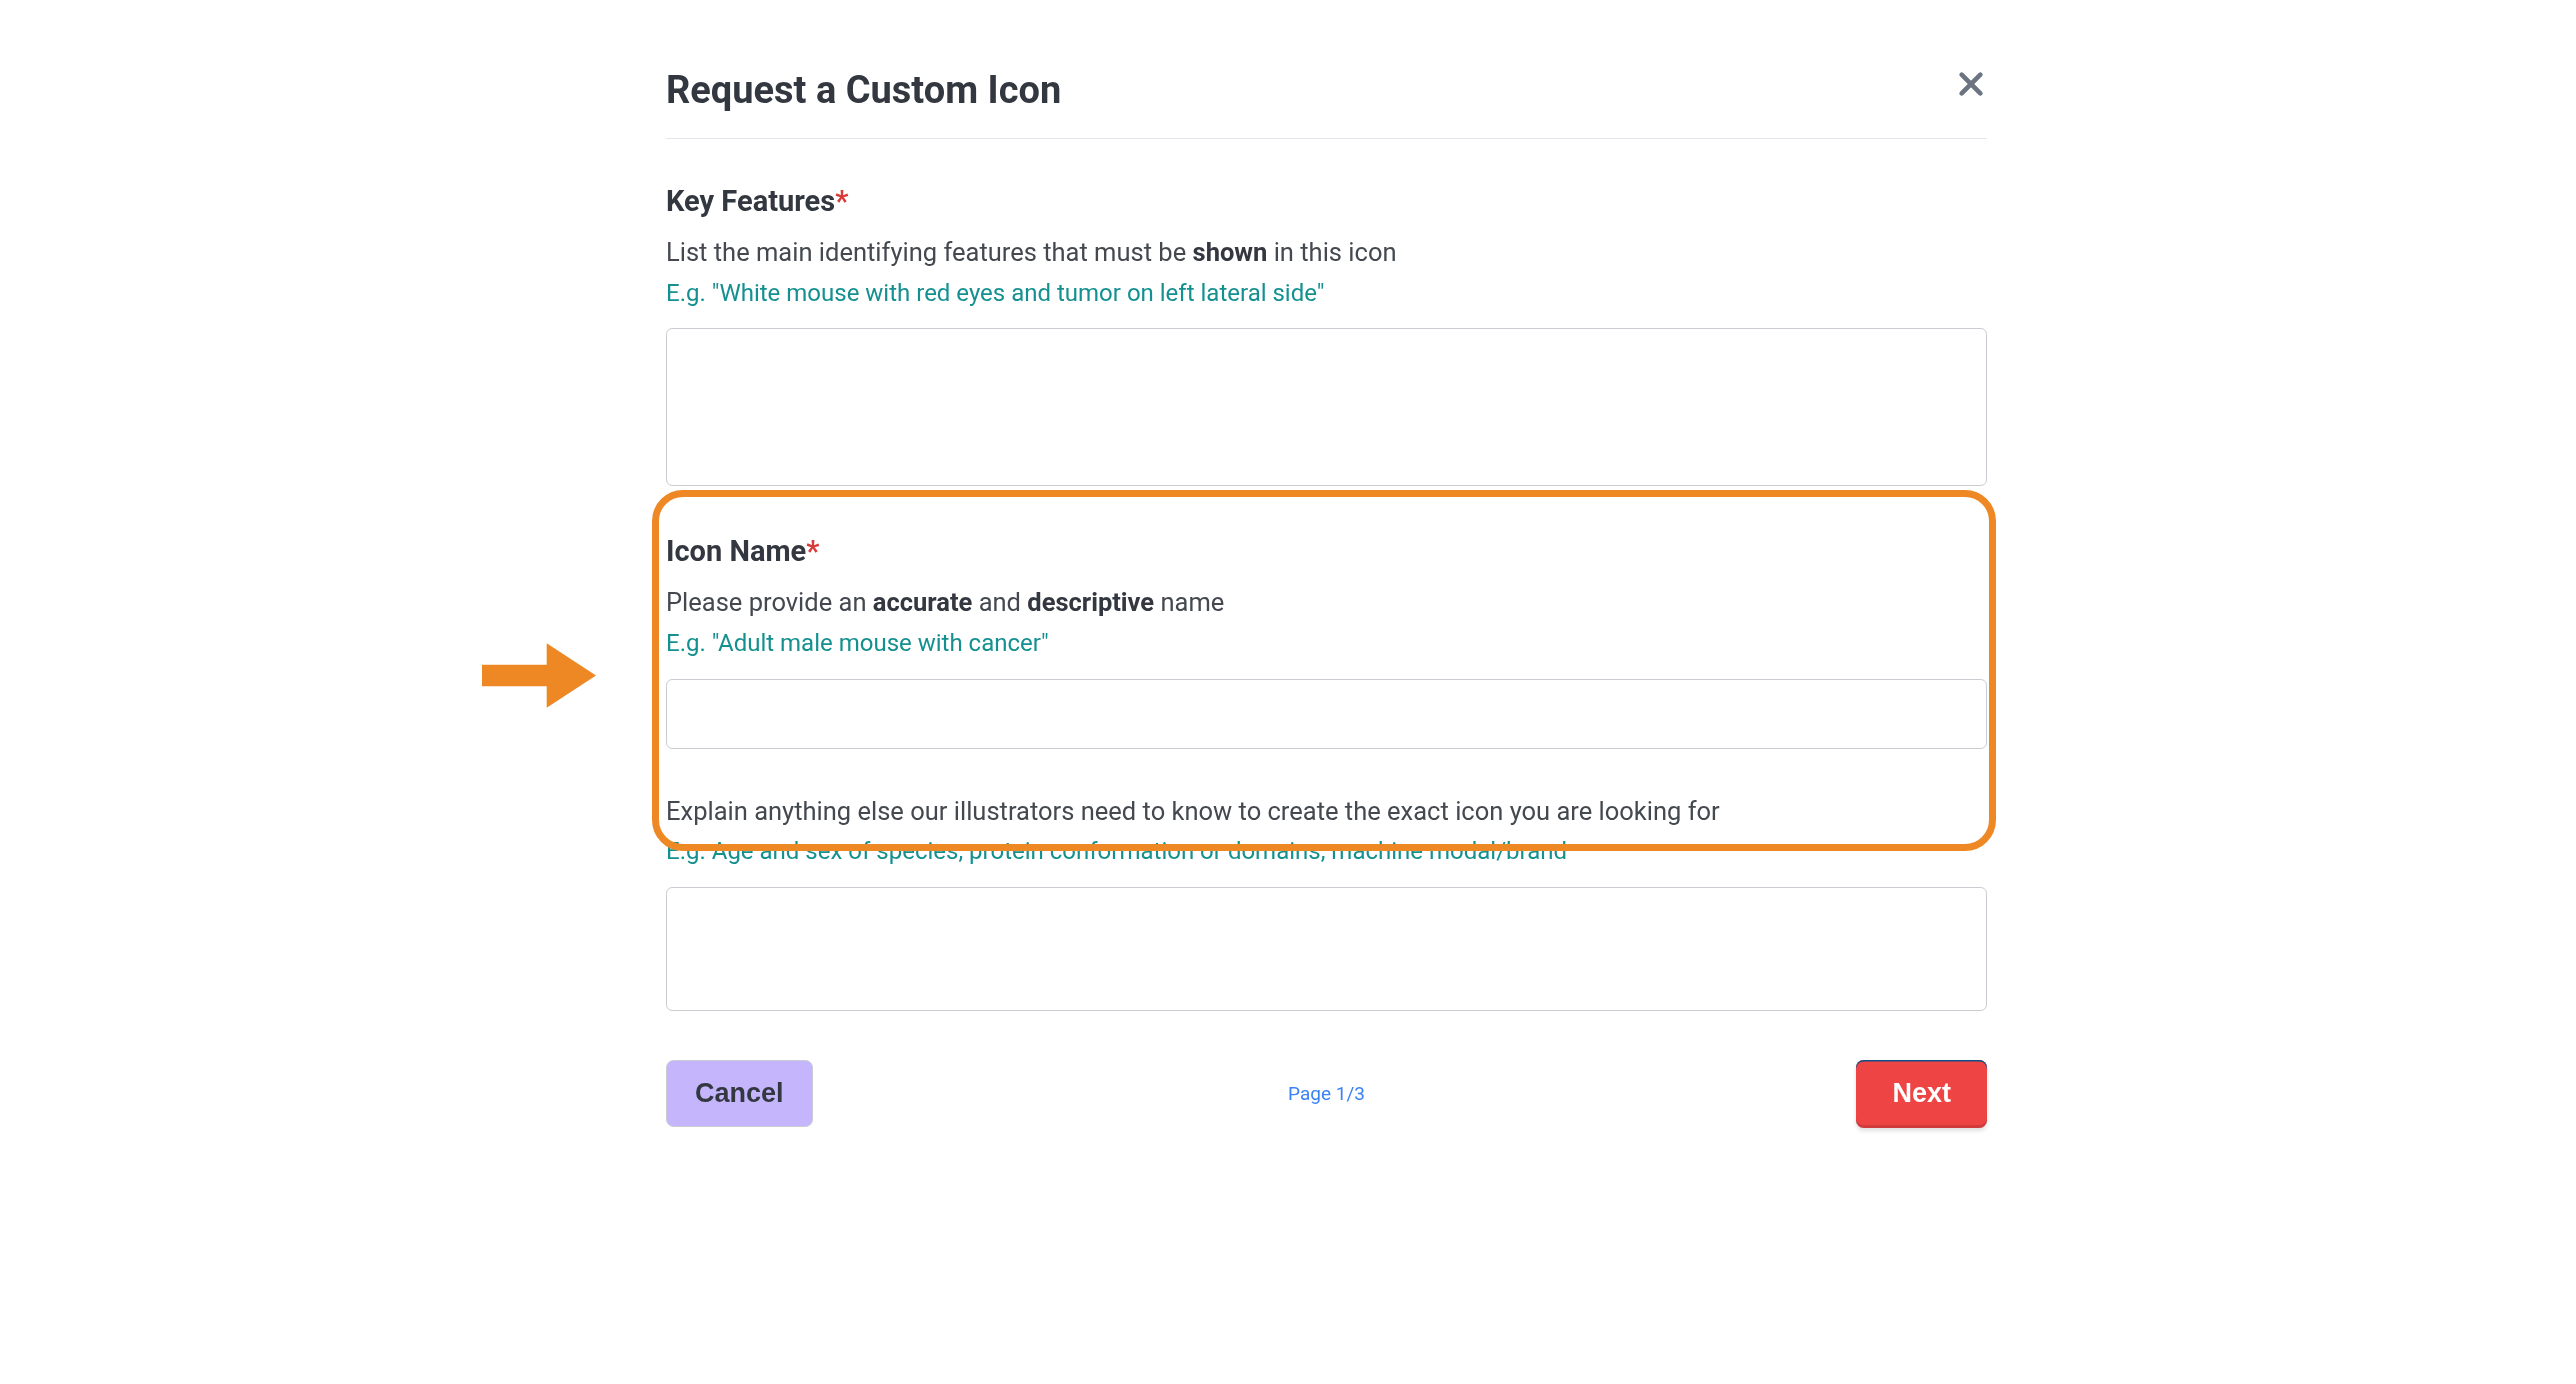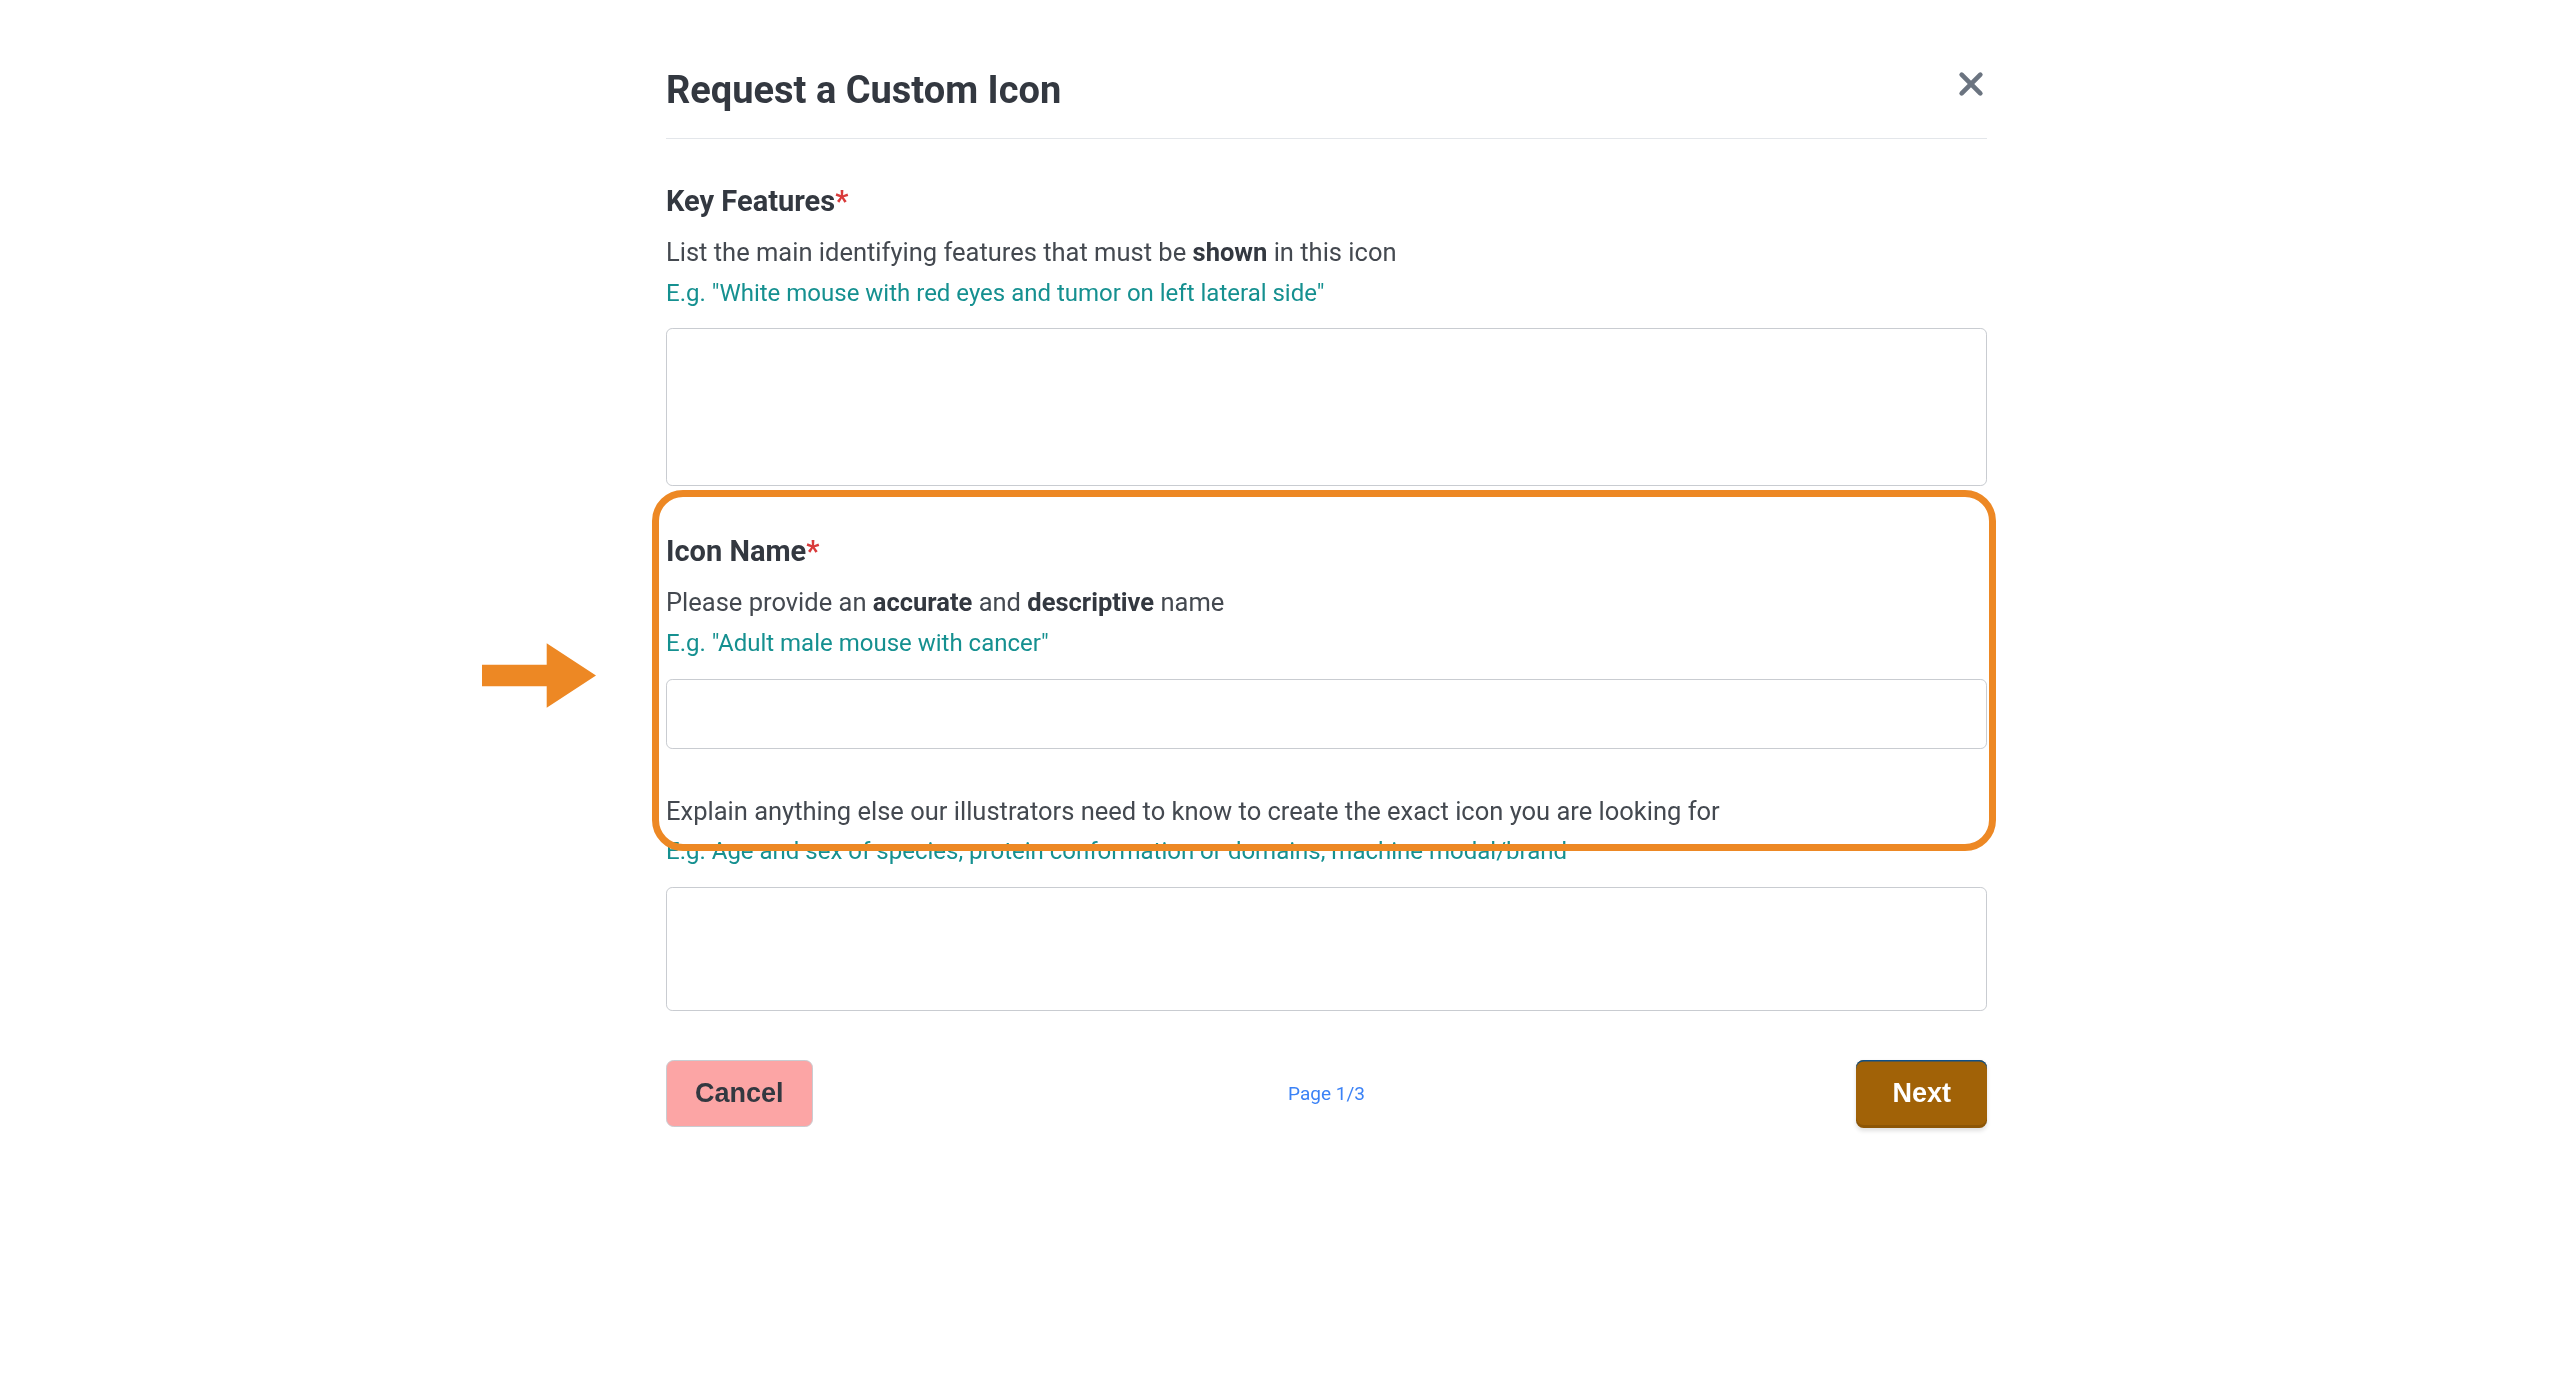--- a/index.html
+++ b/index.html
@@ -113,38 +113,38 @@
     .ta-description {
       height: 124px;
     }
     .footer {
       display: flex;
       align-items: center;
       margin-top: 46px;
     }
     .cancel-button {
       border: 0.8px solid #c9ccd1;
-      background: #fca5a5;
+      background: #c4b5fd;
       color: #333840;
       font-size: 27px;
       font-weight: 600;
       padding: 17px 28px;
       border-radius: 7.7px;
       cursor: pointer;
     }
     .page-indicator {
       position: absolute;
       left: 50%;
       transform: translateX(-50%);
       font-size: 19px;
       color: #3b82f6;
     }
     .next-button {
       margin-left: auto;
-      background: #a16207;
+      background: #ef4444;
       color: #ffffff;
       font-size: 27px;
       font-weight: 600;
       padding: 18.5px 36px;
       border: none;
       border-radius: 7.7px;
       cursor: pointer;
       box-shadow: 0 1.5px 0 #0e4f87 inset, 0 -3.1px 0 rgba(0,0,0,0.12) inset, 0 2.3px 4.6px rgba(0,0,0,0.12);
     }
     .highlight-box {

